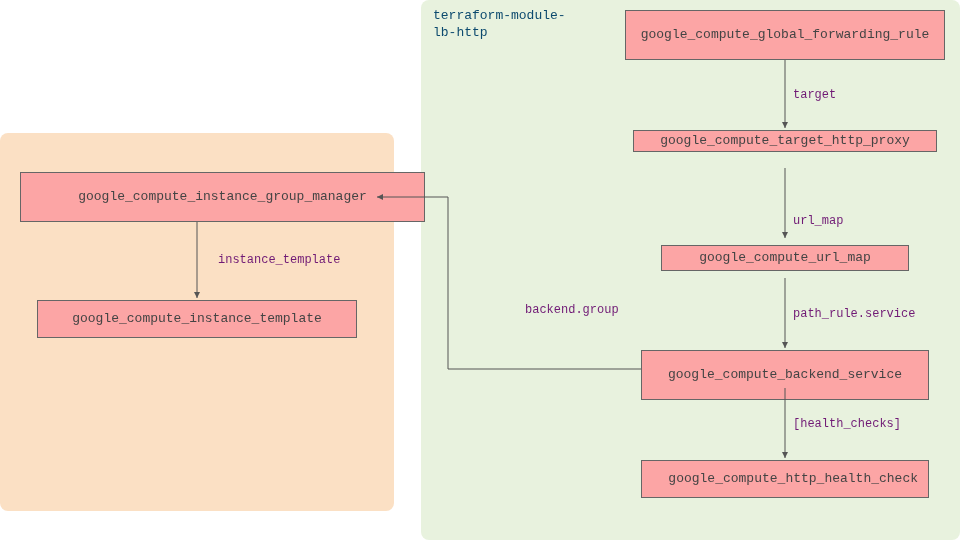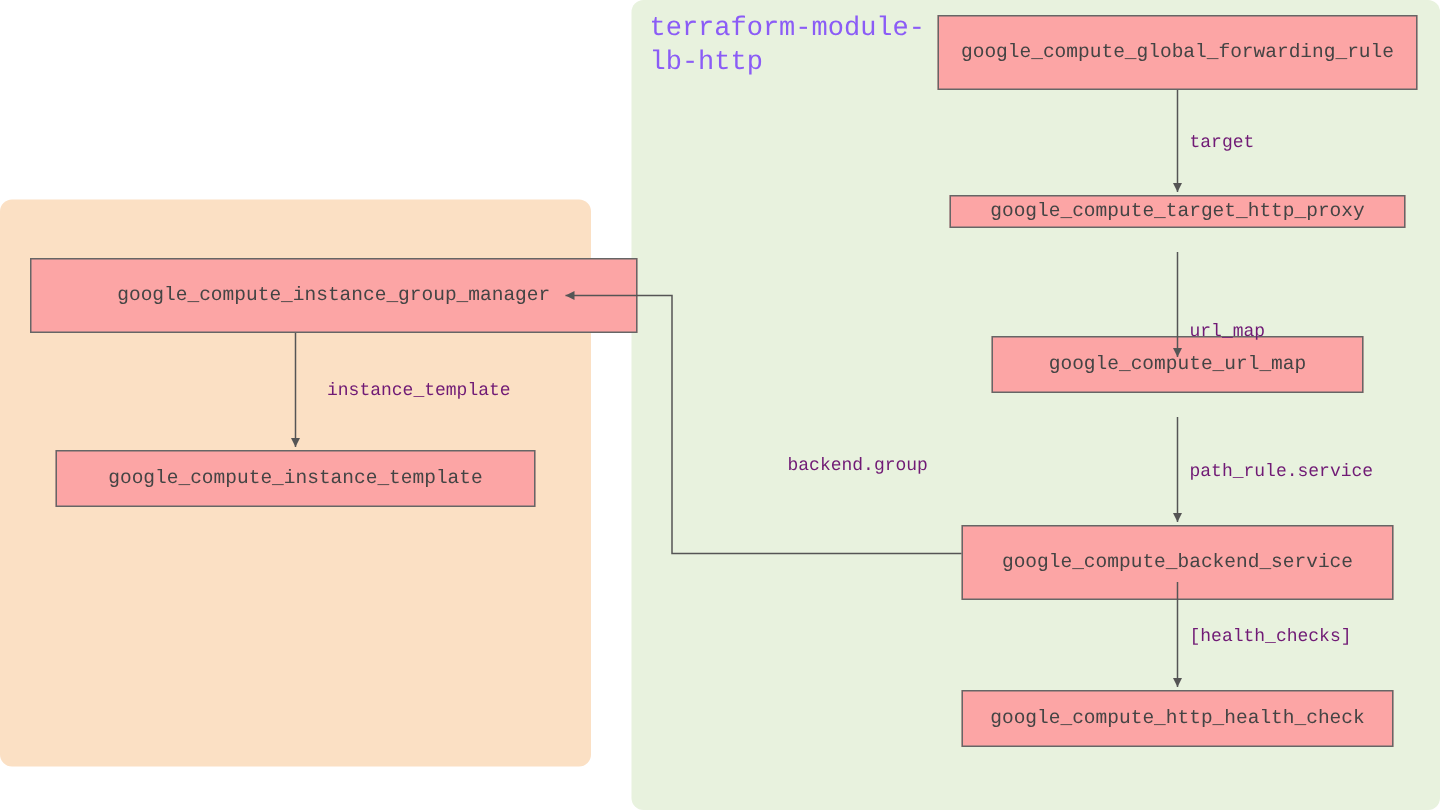--- a/index.html
+++ b/index.html
@@ -20,22 +20,22 @@
   .group-orange {
     background: #fbe0c4;
   }
   .group-green {
     background: #e8f2de;
   }
   .group-label {
     position: absolute;
     top: 8px;
     left: 12px;
-    font-size: 18px;
-    color: #8b5cf6;
+    font-size: 13px;
+    color: #0c4a6e;
     line-height: 1.3;
     white-space: pre;
   }
   .node {
     position: absolute;
     background: #fca5a5;
     border: 1px solid #666;
     text-align: center;
     display: flex;
     align-items: center;
@@ -71,29 +71,29 @@
 </div>
 
 <div class="node" style="left:625px; top:10px; width:320px; height:50px;">
   <span>google_compute_global_forwarding_rule</span>
 </div>
 
 <div class="node" style="left:633px; top:130px; width:304px; height:22px;">
   <span>google_compute_target_http_proxy</span>
 </div>
 
-<div class="node" style="left:661px; top:224px; width:248px; height:38px;justify-content:center;">
+<div class="node" style="left:661px; top:245px; width:248px; height:26px;justify-content:center;">
   <span>google_compute_url_map</span>
 </div>
 
 <div class="node" style="left:641px; top:350px; width:288px; height:50px;">
   <span>google_compute_backend_service</span>
 </div>
 
-<div class="node" style="left:641px; top:460px; width:288px; height:38px;">
+<div class="node" style="left:641px; top:460px; width:288px; height:38px;justify-content:flex-end;">
   <span>google_compute_http_health_check</span>
 </div>
 
 <div class="node" style="left:20px; top:172px; width:405px; height:50px;">
   <span>google_compute_instance_group_manager</span>
 </div>
 
 <div class="node" style="left:37px; top:300px; width:320px; height:38px;align-items:center;">
   <span>google_compute_instance_template</span>
 </div>

